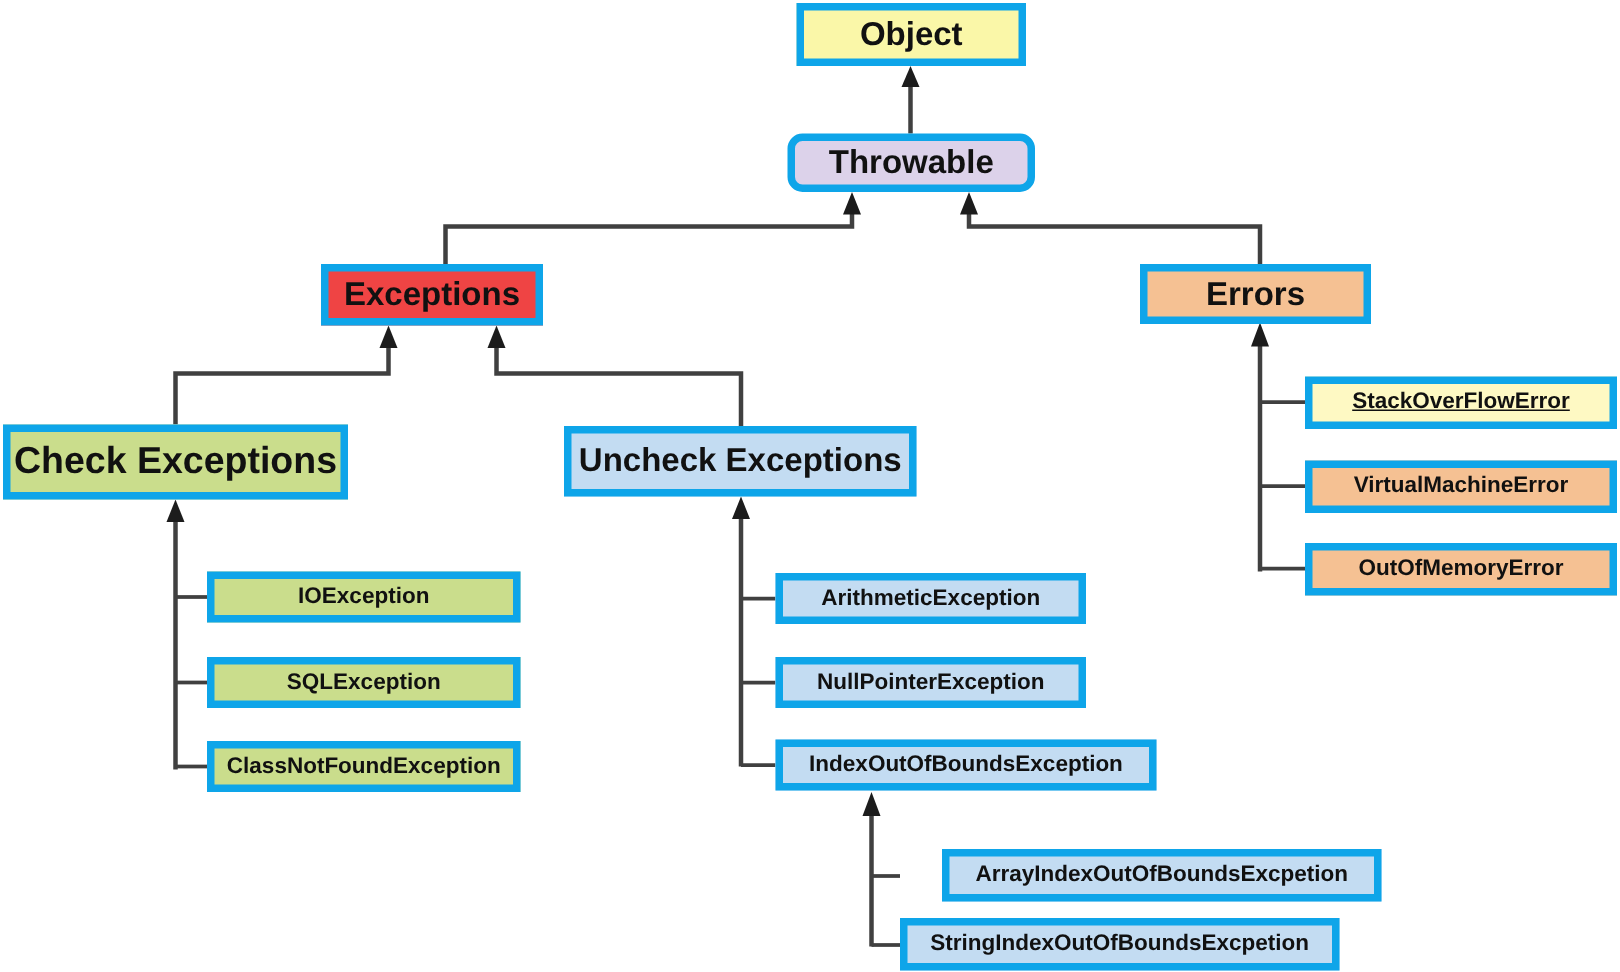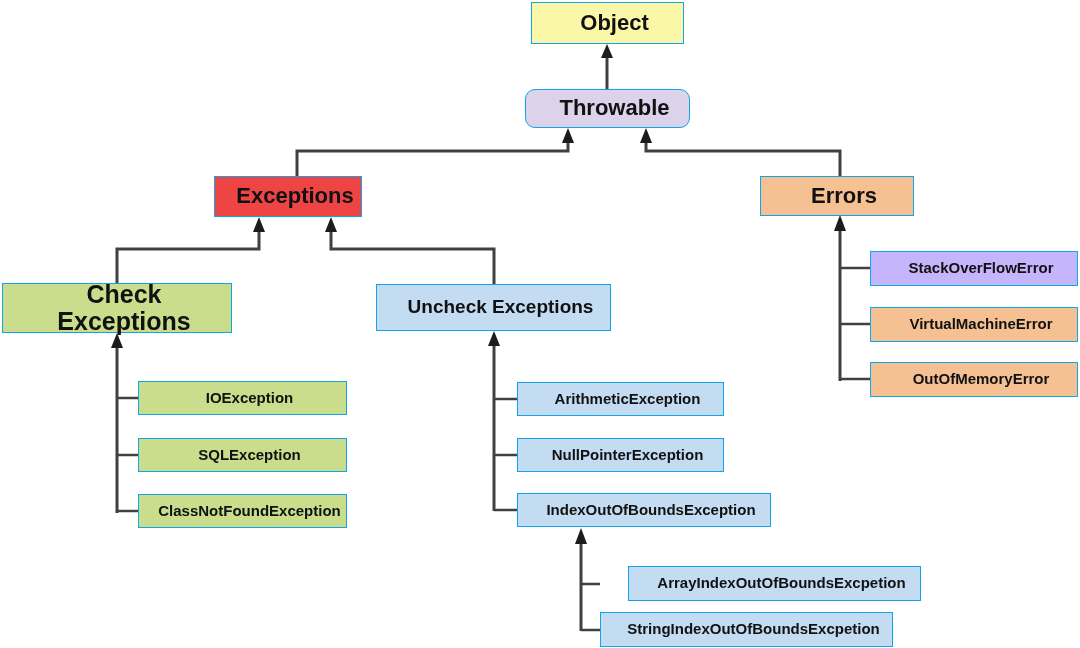--- a/index.html
+++ b/index.html
@@ -13,30 +13,28 @@
   #canvas {
     position: relative;
     width: 1080px;
     height: 648px;
     background: #ffffff;
     overflow: hidden;
   }
   .node {
     position: absolute;
     box-sizing: border-box;
-    border: 1px solid #0ea5e9;
+    border: 5px solid #0ea5e9;
     display: flex;
     align-items: center;
     justify-content: center;
     color: #111111;
     font-weight: bold;
-    text-align: center;
     line-height: 1.1;
     z-index: 3;
-    padding-left: 14px;
   }
   .node.lvl3 { font-size: 22px; }
   .node.leaf { font-size: 15px; }
 
   svg#wires {
     position: absolute;
     left: 0;
     top: 0;
     width: 1080px;
     height: 648px;
@@ -118,21 +116,21 @@
   </div>
 
   <div class="node lvl3" style="left:760px; top:176px; width:154px; height:40px; background:#f5c193;">
     <span>Errors</span>
   </div>
 
   <div class="node" style="left:2px; top:283px; width:230px; height:50px; background:#cadd8c; font-size:25px;">
     <span>Check Exceptions</span>
   </div>
 
-  <div class="node" style="left:376px; top:284px; width:235px; height:47px; background:#c3dcf2; font-size:19px;">
+  <div class="node" style="left:376px; top:284px; width:235px; height:47px; background:#c3dcf2; font-size:22px;">
     <span>Uncheck Exceptions</span>
   </div>
 
   <div class="node leaf" style="left:138px; top:381px; width:209px; height:34px; background:#cadd8c;">
     <span>IOException</span>
   </div>
   <div class="node leaf" style="left:138px; top:438px; width:209px; height:34px; background:#cadd8c;">
     <span>SQLException</span>
   </div>
   <div class="node leaf" style="left:138px; top:494px; width:209px; height:34px; background:#cadd8c;">
@@ -149,21 +147,21 @@
     <span>IndexOutOfBoundsException</span>
   </div>
 
   <div class="node leaf" style="left:600px; top:566px; width:293px; height:35px; background:#c3dcf2;margin-left:28px;">
     <span>ArrayIndexOutOfBoundsExcpetion</span>
   </div>
   <div class="node leaf" style="left:600px; top:612px; width:293px; height:35px; background:#c3dcf2;">
     <span>StringIndexOutOfBoundsExcpetion</span>
   </div>
 
-  <div class="node leaf" style="left:870px; top:251px; width:208px; height:35px; background:#c4b5fd;">
+  <div class="node leaf" style="left:870px; top:251px; width:208px; height:35px; background:#fef9c3;text-decoration:underline;">
     <span>StackOverFlowError</span>
   </div>
   <div class="node leaf" style="left:870px; top:307px; width:208px; height:35px; background:#f5c193;">
     <span>VirtualMachineError</span>
   </div>
   <div class="node leaf" style="left:870px; top:362px; width:208px; height:35px; background:#f5c193;">
     <span>OutOfMemoryError</span>
   </div>
 
 </div>

